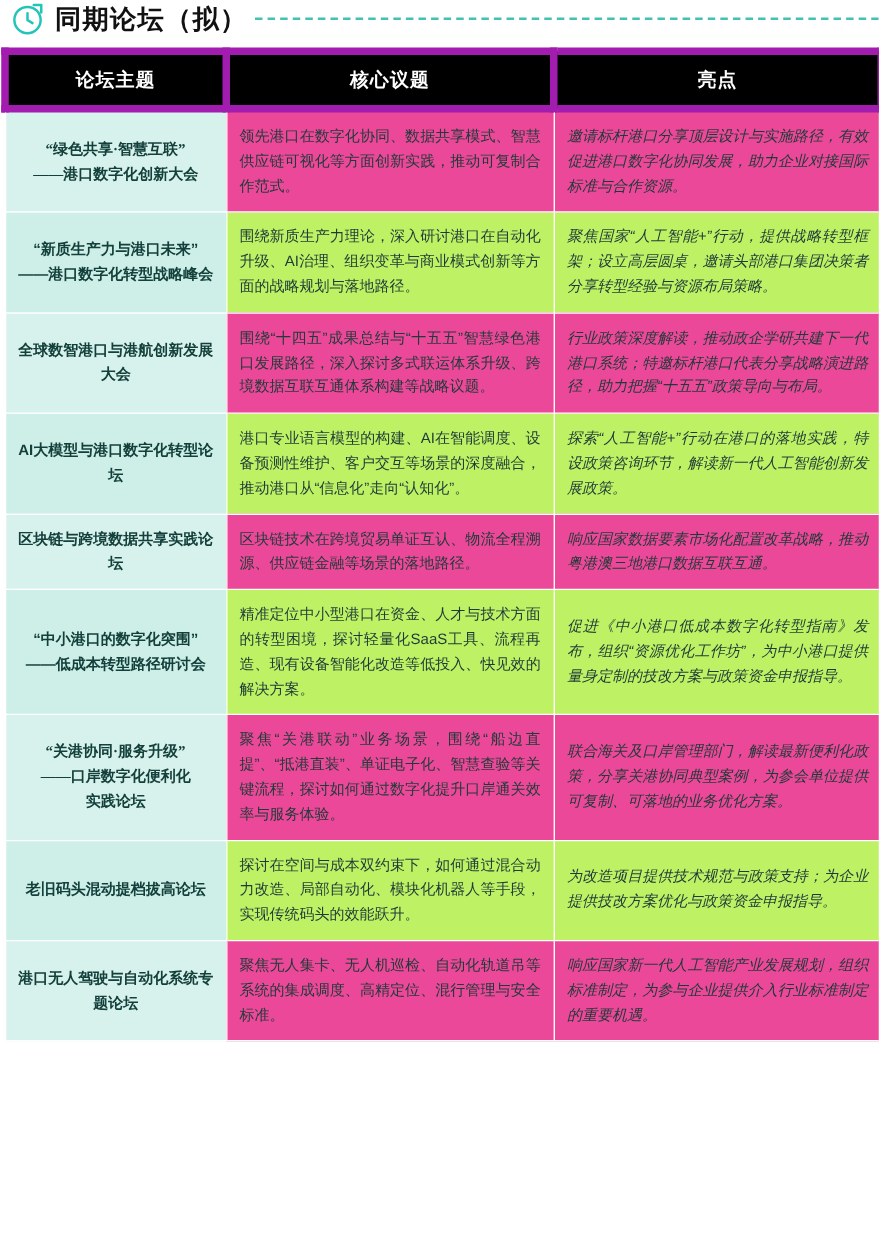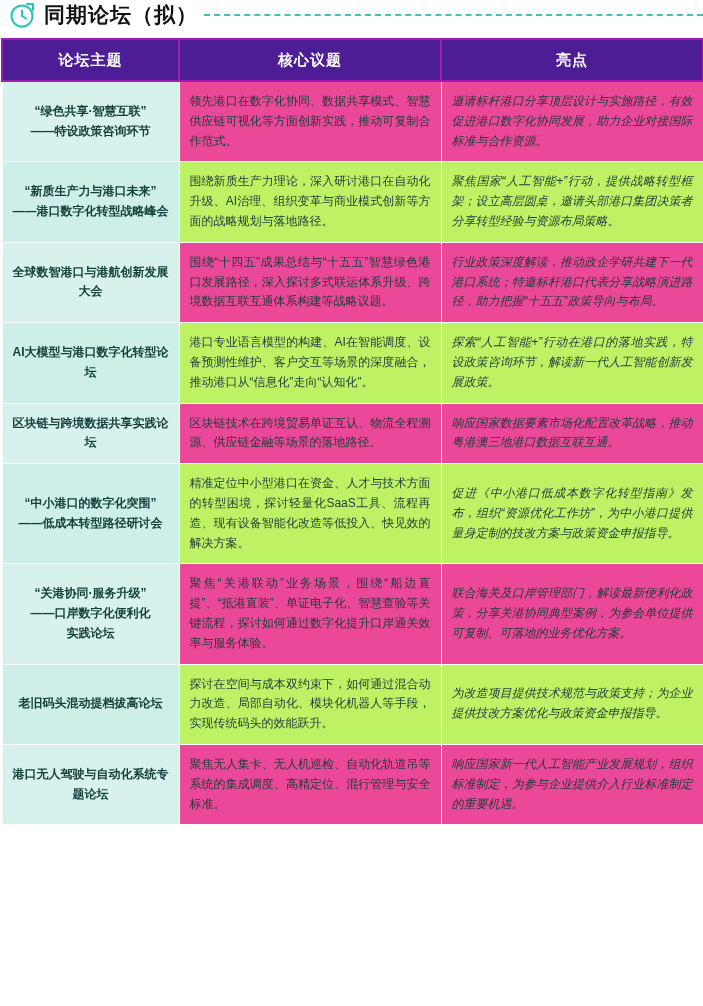--- a/index.html
+++ b/index.html
@@ -54,27 +54,27 @@
   .table-wrap {
     padding: 0 1px 0 1px;
   }
   table.forum-table {
     border-collapse: collapse;
     width: 701px;
     margin: 0 auto;
     table-layout: fixed;
   }
   table.forum-table th {
-    background: #4c1d95;
+    background: #000000;
     color: #ffffff;
     font-size: 15px;
     font-weight: bold;
     letter-spacing: 1px;
     height: 38px;
-    border: 2px solid #a21caf;
+    border: 6px solid #a21caf;
     text-align: center;
     vertical-align: middle;
   }
   table.forum-table td {
     border: 1px solid #ffffff;
     font-size: 12px;
     line-height: 1.65;
     vertical-align: middle;
     padding: 10px 10px;
     box-sizing: border-box;
@@ -94,21 +94,21 @@
     background: #ecf8f5;
     color: #1d3b38;
     text-align: justify;
   }
   td.highlight {
     background: #ecf8f5;
     color: #1d3b38;
     text-align: justify;
     font-style: italic;
   }
-  tr.odd td.topic { background: #d7f2ec; }
+  tr.odd td.topic { background: #d7f2ec; font-family: Liberation Serif, serif; }
   tr.even td.topic { background: #cdefe8; }
   tr.odd td.issue, tr.odd td.highlight { background: #ec4899; }
   tr.even td.issue, tr.even td.highlight { background: #bef264; }
 
   .topic-lines span { display: block; }
 </style>
 </head>
 <body>
 
 <div class="page">
@@ -137,21 +137,21 @@
           <th>论坛主题</th>
           <th>核心议题</th>
           <th>亮点</th>
         </tr>
       </thead>
       <tbody>
           <tr class="odd">
             <td class="topic">
               <div class="topic-lines">
                 <span>“绿色共享·智慧互联”</span>
-                <span>——特设政策咨询环节</span>
+                <span>——港口数字化创新大会</span>
               </div>
             </td>
             <td class="issue">领先港口在数字化协同、数据共享模式、智慧供应链可视化等方面创新实践，推动可复制合作范式。</td>
             <td class="highlight">邀请标杆港口分享顶层设计与实施路径，有效促进港口数字化协同发展，助力企业对接国际标准与合作资源。</td>
           </tr>
           <tr class="even">
             <td class="topic">
               <div class="topic-lines">
                 <span>“新质生产力与港口未来”</span>
                 <span>——港口数字化转型战略峰会</span>

